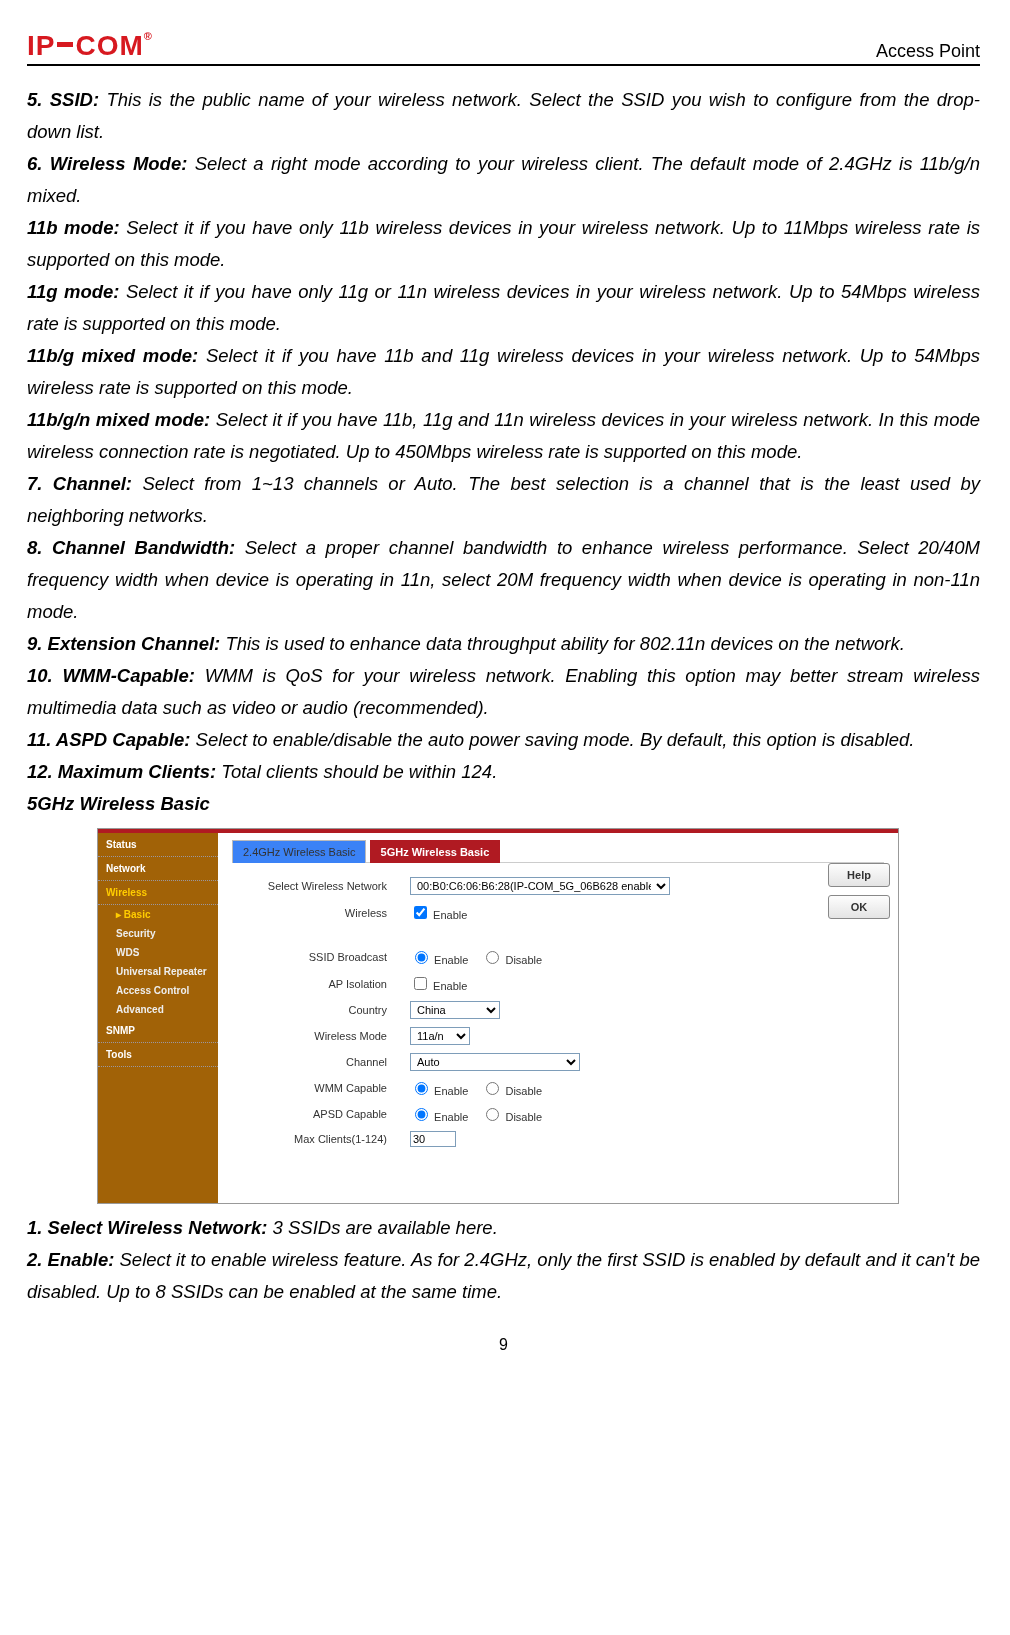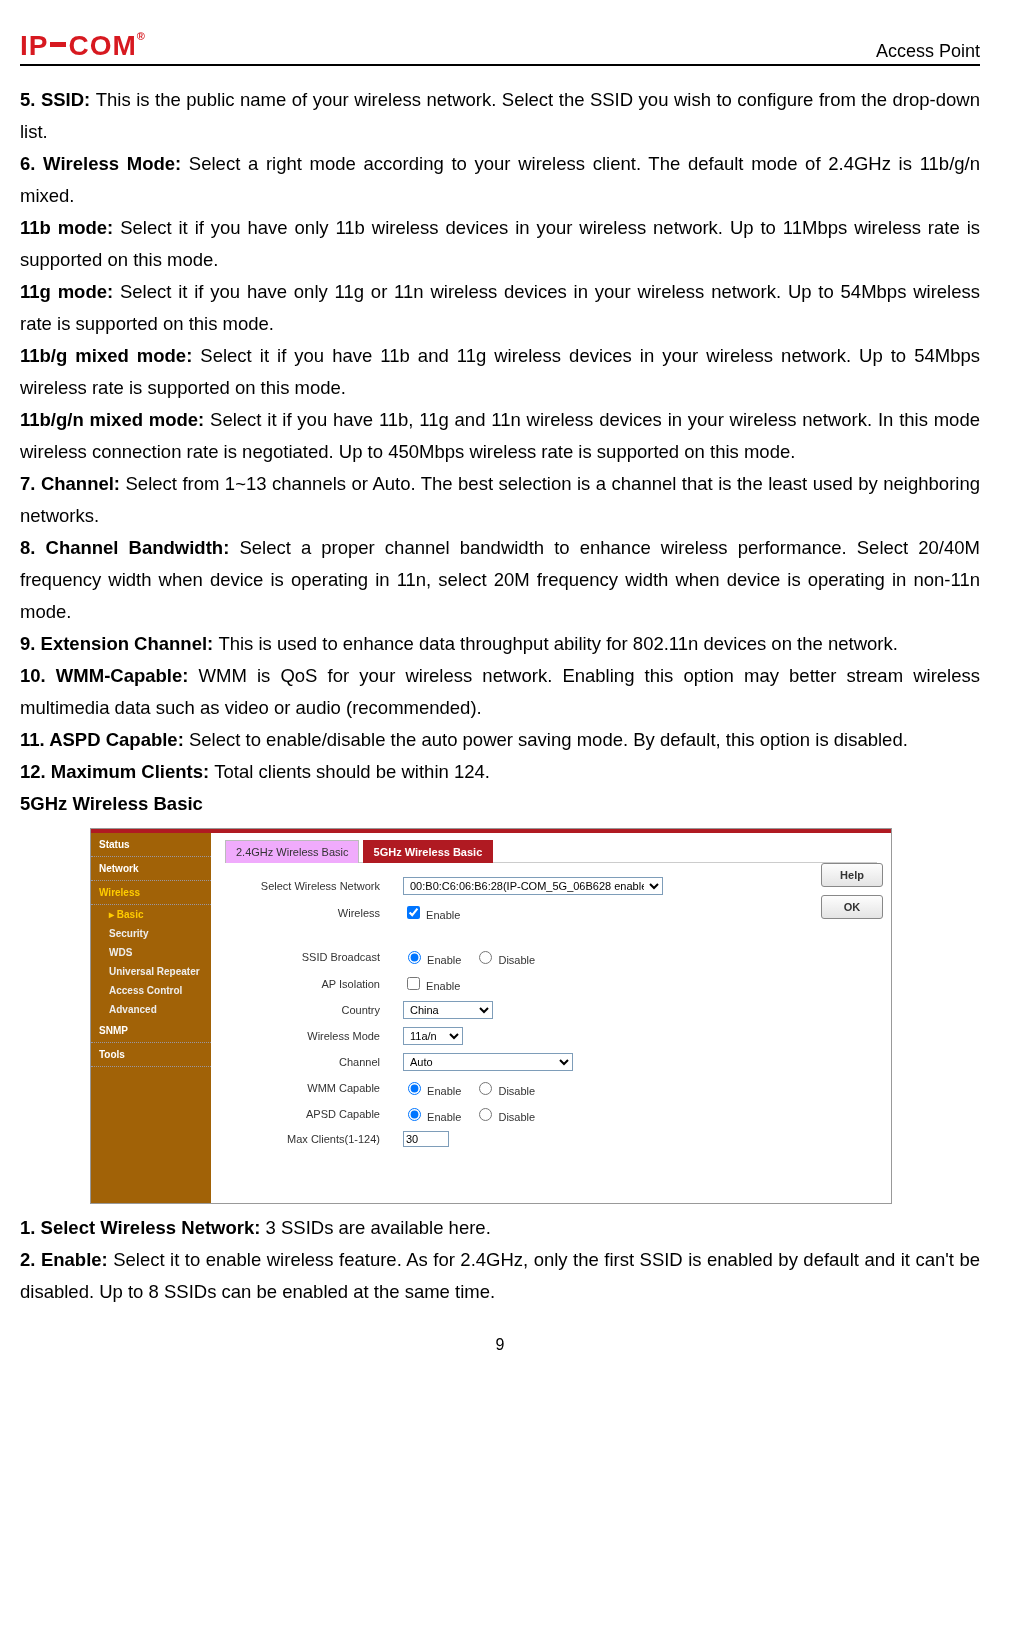--- a/index.html
+++ b/index.html
@@ -1,38 +1,38 @@
 <!DOCTYPE html>
 <html><head>
 <meta charset="utf-8">
 <style>
   body { font-family: Arial, sans-serif; margin: 0; padding: 0; background: #fff; width: 1010px; }
-  .page { padding: 30px 30px 20px 20px; }
+  .page { padding: 30px 30px 20px 27px; }
   .header-bar { display: flex; justify-content: space-between; align-items: flex-end; border-bottom: 2px solid #000; padding-bottom: 2px; margin-bottom: 18px; }
   .logo-text { font-family: "Arial Black", Arial, sans-serif; font-weight: 900; font-size: 28px; color: #d71920; letter-spacing: 1px; }
   .logo-text .dash { display: inline-block; vertical-align: middle; width: 16px; height: 5px; background: #d71920; margin: 0 2px 6px 2px; }
   .header-right { font-size: 18px; color: #000; }
-  .content p { font-size: 18.5px; line-height: 1.73; margin: 0; text-align: justify; }
+  .content p { font-size: 18.5px; line-height: 1.73; margin: 0; text-align: justify; font-style: italic; }
   .content .b { font-weight: bold; }
   .section-title { font-weight: bold; font-size: 18.5px; margin-top: 2px; }
   .screenshot { width: 800px; margin: 8px 0 8px 70px; border: 1px solid #999; font-family: Tahoma, Arial, sans-serif; font-size: 11px; color: #333; background: #fff; }
   .ss-top { background: linear-gradient(#8d1820,#7a1018); height: 52px; display:flex; align-items:center; justify-content:space-between; padding: 0 20px; }
   .ss-logo { color:#fff; font-family:"Arial Black",Arial,sans-serif; font-weight:900; font-size:20px; letter-spacing:1px; }
   .ss-logo .tm { font-size:9px; vertical-align: top; }
   .ss-url { color:#fff; font-size:13px; }
   .ss-redstrip { height:4px; background:#b01a22; }
   .ss-body { display:flex; min-height: 370px; }
   .ss-side { width: 120px; background:#a16207; color:#fff; font-size:10px; font-weight:bold; }
   .ss-side .grp { padding: 6px 8px; border-bottom: 1px dotted #9a97a0; }
   .ss-side .sub { padding: 4px 8px 4px 18px; font-weight:bold; color:#eee; }
   .ss-side .sub.active::before { content:"▸ "; color:#ffcc00; }
   .ss-side .grp.sel { color:#ffcc00; }
   .ss-main { flex:1; padding: 6px 14px 14px 14px; position:relative; }
   .ss-tabs { margin-bottom: 14px; border-bottom: 1px solid #ccc; }
-  .ss-tab { display:inline-block; padding: 5px 10px; font-size:11px; border:1px solid #bbb; border-bottom:none; background:#f0abfc; position:relative; top:1px; }
+  .ss-tab { display:inline-block; padding: 5px 10px; font-size:11px; border:1px solid #bbb; border-bottom:none; background:#3b82f6; position:relative; top:1px; }
   .ss-tab.active { background:#b01a22; color:#fff; border-color:#b01a22; font-weight:bold; }
   .ss-row { display:flex; align-items:center; margin: 8px 0; gap: 9px; }
   .ss-label { width: 155px; text-align:right; padding-right: 14px; font-size:11px; color:#333; }
   .ss-field input[type=text], .ss-field select { font-size:11px; padding:1px 2px; border:1px solid #7e9db9; background:#fff; font-family: Tahoma, Arial, sans-serif; }
   .ss-field select.wide { width: 260px; }
   .ss-field input.mid { width: 140px; }
   .ss-field input.sm { width: 40px; }
   .ss-field label { margin-right: 10px; }
   .ss-btns { position:absolute; right: 8px; top: 30px; display:flex; flex-direction:column; gap:8px; }
   .ss-btn { width: 60px; height:22px; border:1px solid #888; background:linear-gradient(#fdfdfd,#e4e4e4); border-radius:3px; font-size:11px; font-weight:bold; display:flex; align-items:center; justify-content:center; }

